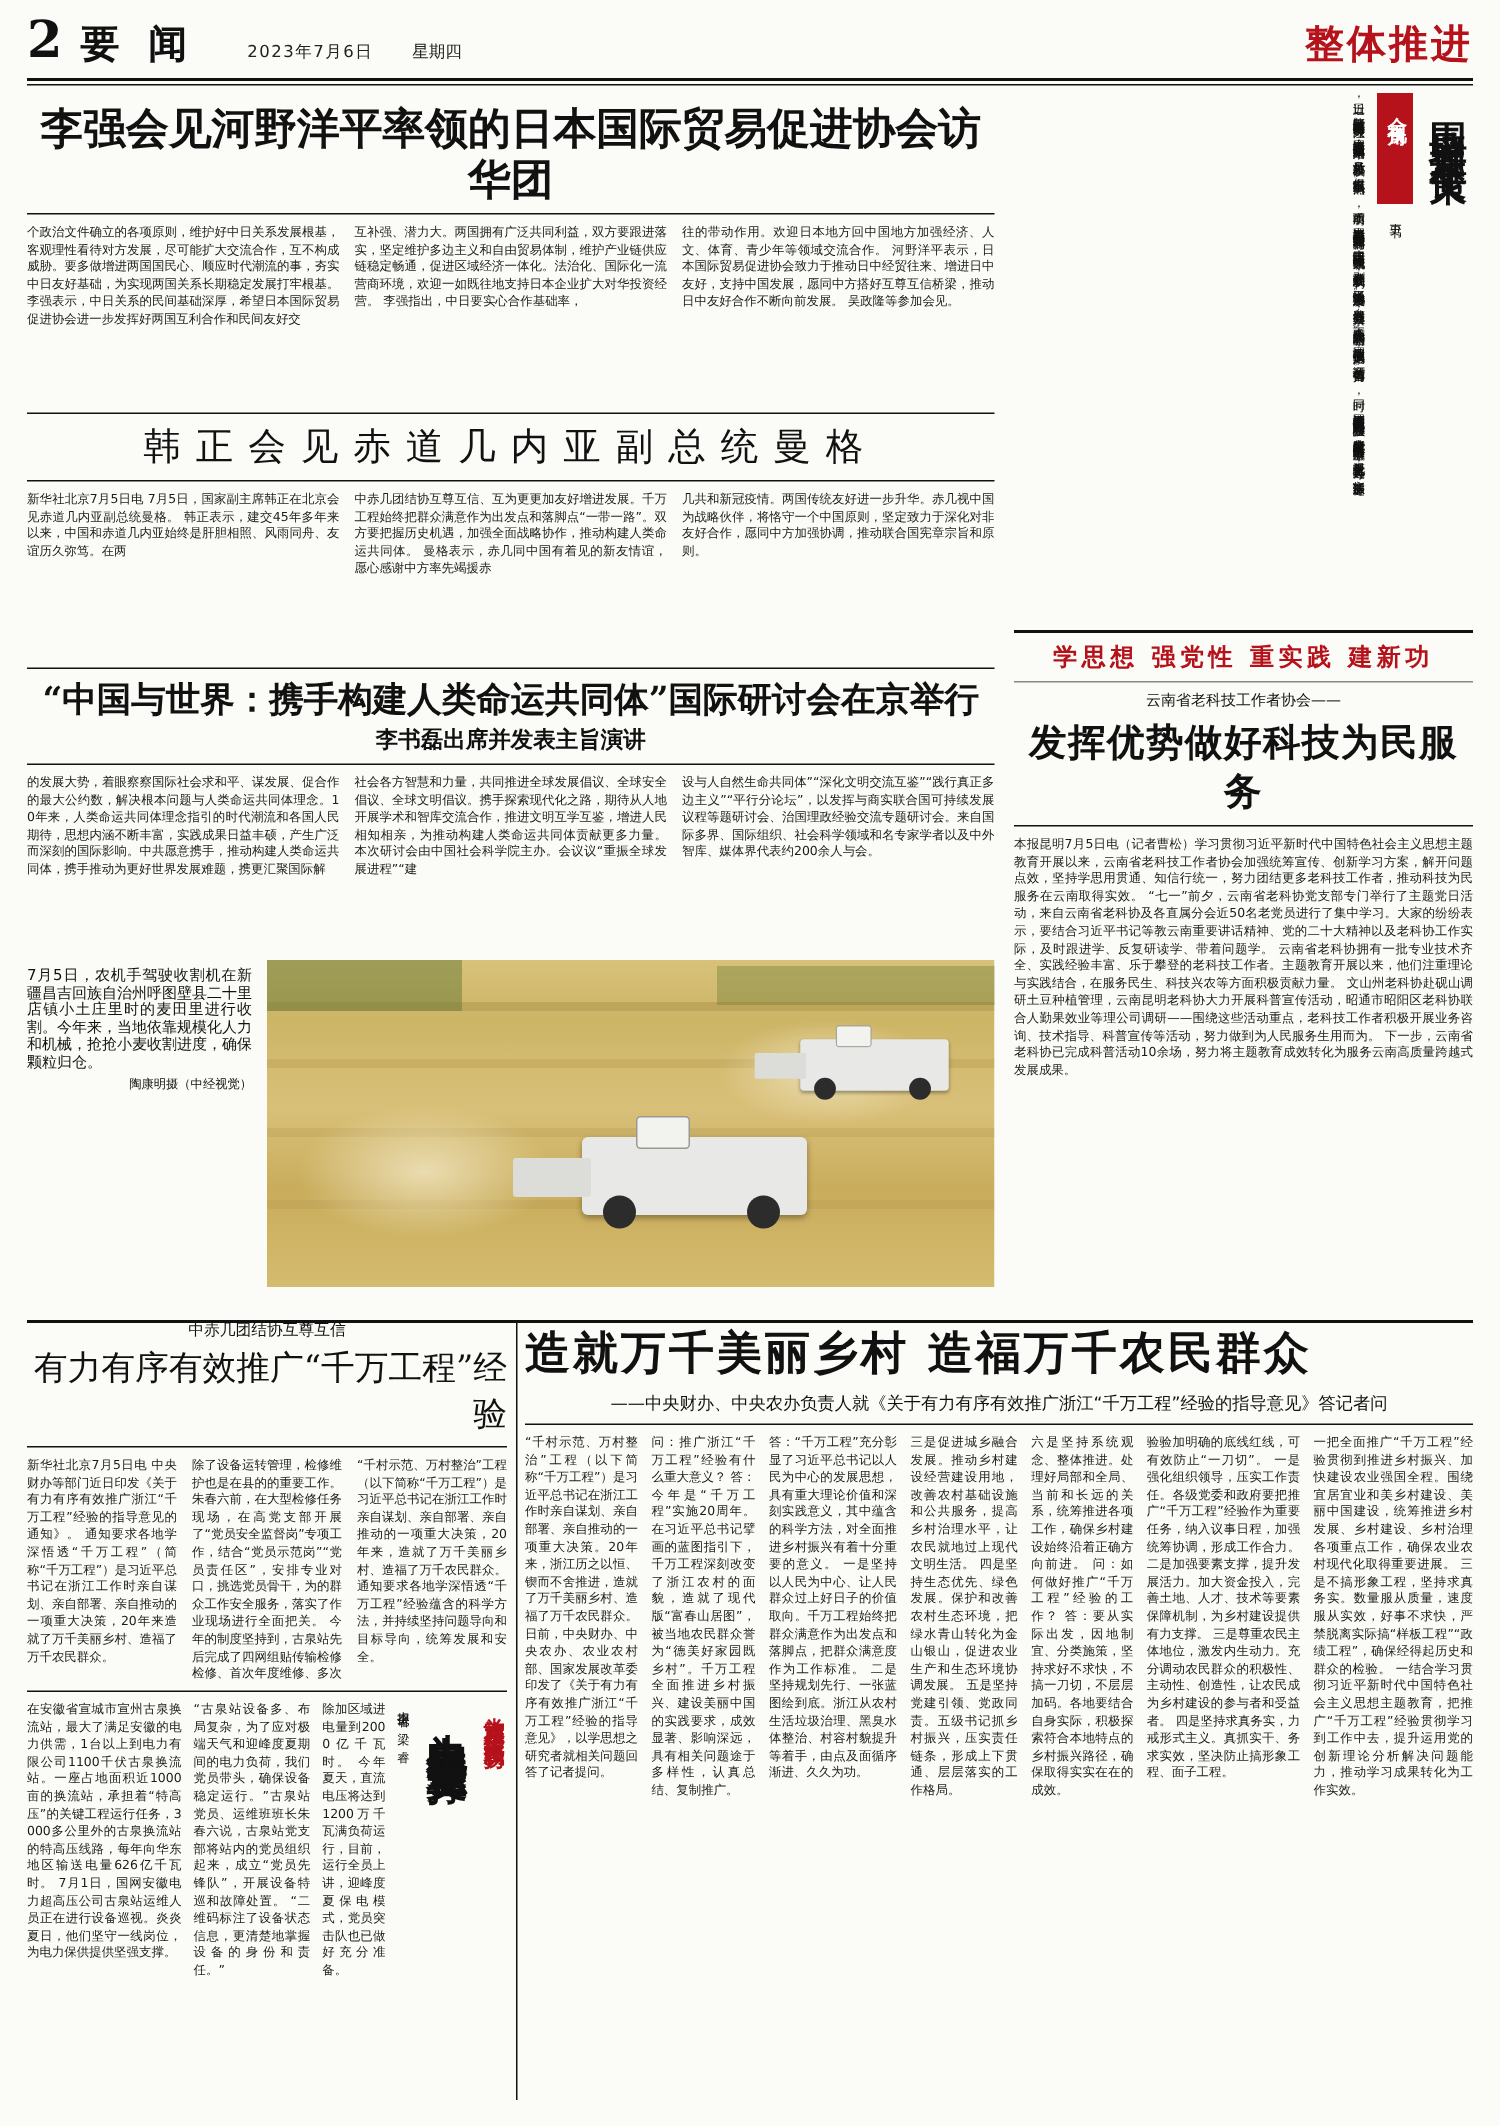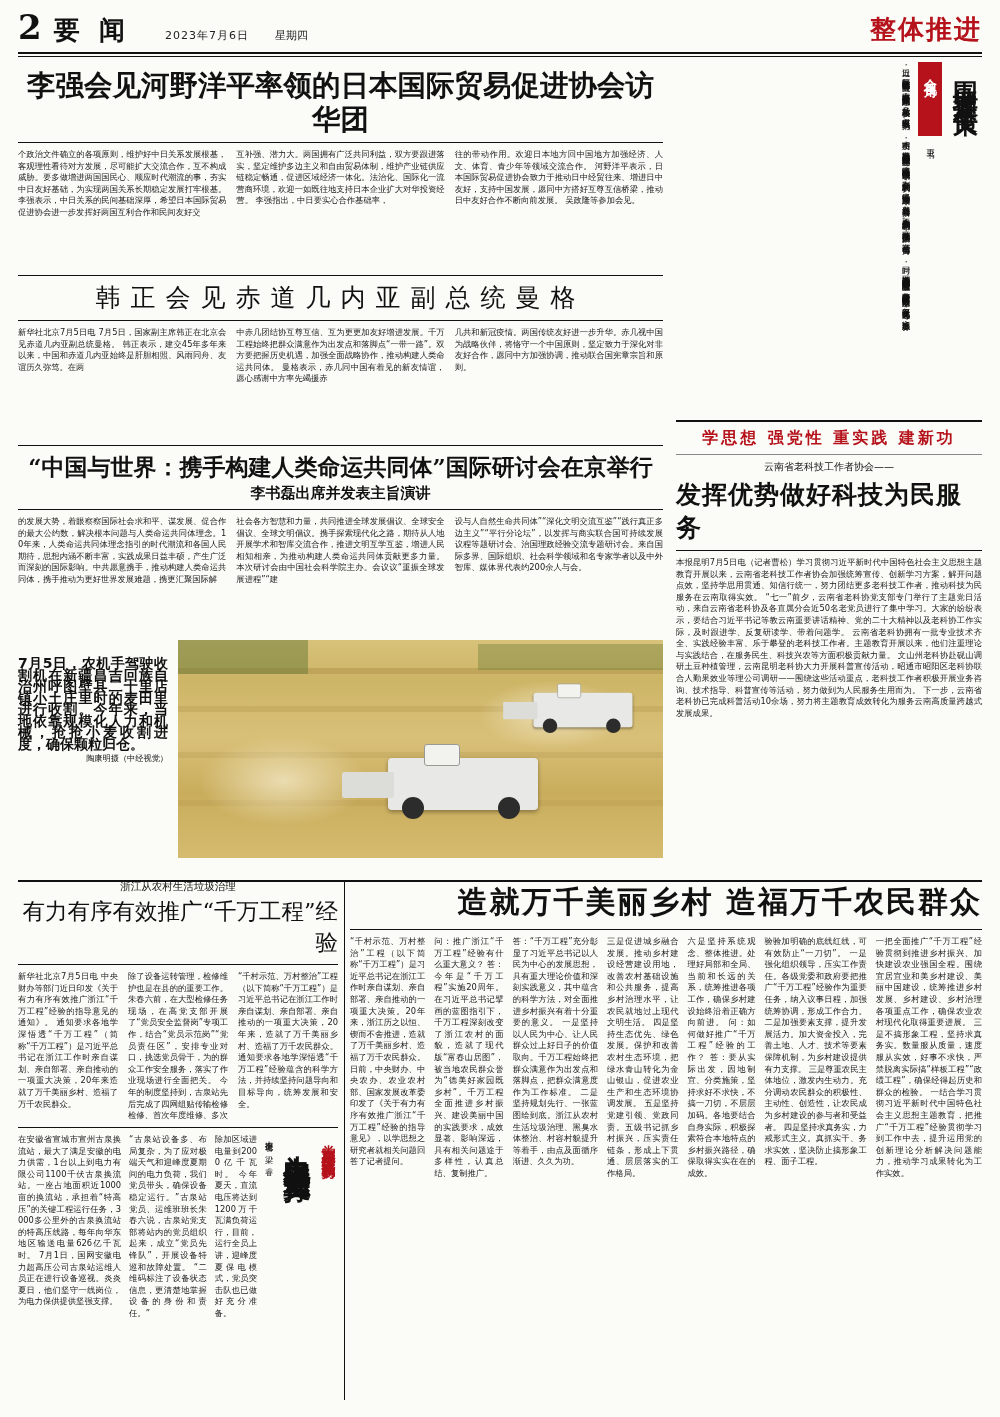--- a/index.html
+++ b/index.html
@@ -50,50 +50,50 @@
   .photo{width:100%;height:218px;position:relative;overflow:hidden;border:0;}
   .sky{position:absolute;inset:0;background:linear-gradient(#d8c27a 0%,#cdb566 18%,#d9c079 45%,#c9ad5c 70%,#d5bb6f 100%);}
   .field-stripe{position:absolute;left:0;width:100%;height:6px;background:rgba(160,130,60,.35);}
   .green-patch{position:absolute;background:#6f7d3a;opacity:.55;}
   .combine{position:absolute;width:150px;height:52px;background:#e8e8e6;border-radius:4px;
     box-shadow:0 2px 4px rgba(0,0,0,.35);}
   .combine .cab{position:absolute;left:36px;top:-14px;width:34px;height:20px;background:#f2f2ef;border:1px solid #9a9a94;border-radius:3px;}
   .combine .header-bar{position:absolute;left:-46px;top:14px;width:52px;height:26px;background:#dcdcd8;border-radius:2px;}
   .combine .wheel{position:absolute;bottom:-9px;width:22px;height:22px;background:#2c2c2c;border-radius:50%;}
   .dust{position:absolute;background:radial-gradient(ellipse at center, rgba(240,228,190,.85), rgba(240,228,190,0) 70%);}
-  .photo-cap{font-size:14px;line-height:11.5px;text-align:justify;margin-top:18px;word-break:break-all;font-weight:bold;}
+  .photo-cap{font-size:10px;line-height:11.5px;text-align:justify;margin-top:5px;word-break:break-all;}
   .photo-credit{font-size:8.2px;text-align:right;margin-top:3px;}
 
   
   .rightblock{position:absolute;left:676px;top:62px;width:306px;}
   .vert-title{writing-mode:vertical-rl;text-orientation:upright;
     font-family:"DejaVu Serif","Liberation Serif",serif;font-size:25px;font-weight:bold;
     letter-spacing:5px;line-height:34px;height:330px;}
   .badge-red{writing-mode:vertical-rl;text-orientation:upright;background:#b5121b;color:#fff;
     font-family:"DejaVu Serif","Liberation Serif",serif;font-weight:bold;font-size:13px;
     letter-spacing:3px;padding:6px 3px;height:62px;}
   .vert-body{writing-mode:vertical-rl;text-orientation:upright;font-size:8.2px;line-height:13px;
     height:330px;letter-spacing:0.4px;}
   .vert-author{writing-mode:vertical-rl;text-orientation:upright;font-size:8.2px;height:60px;letter-spacing:2px;}
 
   .redbar{color:#b5121b;font-family:"DejaVu Serif","Liberation Serif",serif;font-weight:bold;
     font-size:16px;letter-spacing:3px;text-align:center;margin:6px 0 3px;}
   .sub-org{font-size:10px;text-align:center;margin-bottom:3px;}
   .h-kj{font-family:"DejaVu Serif","Liberation Serif",serif;font-size:25px;font-weight:bold;
-    text-align:left;letter-spacing:1px;margin:4px 0 6px;}
+    text-align:center;letter-spacing:1px;margin:4px 0 6px;}
 
   
   .bottom{position:absolute;left:18px;top:880px;width:964px;}
   .b-left{position:absolute;left:0;top:0;width:320px;}
   .b-right{position:absolute;left:332px;top:0;width:632px;}
   .notice-line{font-size:10.5px;text-align:center;margin-bottom:2px;}
   .h-qw{font-family:"DejaVu Serif","Liberation Serif",serif;font-size:22.5px;font-weight:normal;
     text-align:right;margin:2px 0 5px;letter-spacing:0px;}
   .h-big-right{font-family:"DejaVu Serif","Liberation Serif",serif;font-size:30px;font-weight:bold;
-    text-align:right;letter-spacing:2px;margin:2px 0 5px;}
+    text-align:left;letter-spacing:2px;margin:2px 0 5px;}
   .h-right-sub{font-size:11.5px;text-align:center;margin-bottom:6px;}
 
   .redvert{writing-mode:vertical-rl;text-orientation:upright;color:#b5121b;
     font-family:"DejaVu Serif","Liberation Serif",serif;font-weight:bold;font-size:14px;
     letter-spacing:2px;height:150px;}
   .bigvert{writing-mode:vertical-rl;text-orientation:upright;
     font-family:"DejaVu Serif","Liberation Serif",serif;font-weight:bold;font-size:27px;
     letter-spacing:2px;height:330px;line-height:34px;}
   .smallvert{writing-mode:vertical-rl;text-orientation:upright;font-size:8.2px;height:120px;letter-spacing:1px;}
   .divider-v{position:absolute;top:0;bottom:0;width:0;border-left:1px solid #111;}
@@ -235,21 +235,21 @@
 
 下一步，云南省老科协已完成科普活动10余场，努力将主题教育成效转化为服务云南高质量跨越式发展成果。</div>
       </div>
     </div>
   </div>
 
   <div class="bottom">
     <div style="border-top:2px solid #111;margin-bottom:6px;"></div>
 
     <div class="b-left">
-      <div class="notice-line">浙江从农村生活垃圾治理</div>
+      <div class="notice-line">中赤几团结协互尊互信</div>
       <div class="h-qw">有力有序有效推广“千万工程”经验</div>
       <div class="hr-line"></div>
       <div class="cols3" style="height:150px;overflow:hidden;">
         <div class="body-col">新华社北京7月5日电 中央财办等部门近日印发《关于有力有序有效推广浙江“千万工程”经验的指导意见的通知》。
 
 通知要求各地学深悟透“千万工程”（简称“千万工程”）是习近平总书记在浙江工作时亲自谋划、亲自部署、亲自推动的一项重大决策，20年来造就了万千美丽乡村、造福了万千农民群众。</div>
         <div class="body-col">除了设备运转管理，检修维护也是在县的的重要工作。朱春六前，在大型检修任务现场，在高党支部开展了“党员安全监督岗”专项工作，结合“党员示范岗”“党员责任区”，安排专业对口，挑选党员骨干，为的群众工作安全服务，落实了作业现场进行全面把关。
 
 今年的制度坚持到，古泉站先后完成了四网组贴传输检修检修、首次年度维修、多次检修，实现了多次检修安全稳定运行；全体完成各时刻，多变参数的检修完成，新技术的应用，形成了良好的成效。</div>
         <div class="body-col">“千村示范、万村整治”工程（以下简称“千万工程”）是习近平总书记在浙江工作时亲自谋划、亲自部署、亲自推动的一项重大决策，20年来，造就了万千美丽乡村、造福了万千农民群众。通知要求各地学深悟透“千万工程”经验蕴含的科学方法，并持续坚持问题导向和目标导向，统筹发展和安全。</div>
@@ -270,20 +270,21 @@
 
 今年夏天，直流电压将达到1200万千瓦满负荷运行，目前，运行全员上讲，迎峰度夏保电模式，党员突击队也已做好充分准备。</div>
         </div>
       </div>
     </div>
 
     <div class="divider-v" style="left:326px;height:520px;"></div>
 
     <div class="b-right">
       <div class="h-big-right">造就万千美丽乡村 造福万千农民群众</div>
+      <div class="h-right-sub">——中央财办、中央农办负责人就《关于有力有序有效推广浙江“千万工程”经验的指导意见》答记者问</div>
       <div class="hr-line"></div>
       <div style="display:flex;gap:9px;height:468px;overflow:hidden;">
         <div class="body-col">“千村示范、万村整治”工程（以下简称“千万工程”）是习近平总书记在浙江工作时亲自谋划、亲自部署、亲自推动的一项重大决策。20年来，浙江历之以恒、锲而不舍推进，造就了万千美丽乡村、造福了万千农民群众。日前，中央财办、中央农办、农业农村部、国家发展改革委印发了《关于有力有序有效推广浙江“千万工程”经验的指导意见》，以学思想之研究者就相关问题回答了记者提问。</div>
         <div class="body-col">问：推广浙江“千万工程”经验有什么重大意义？
 
 答：今年是“千万工程”实施20周年。在习近平总书记擘画的蓝图指引下，千万工程深刻改变了浙江农村的面貌，造就了现代版“富春山居图”，被当地农民群众誉为“德美好家园既乡村”。千万工程全面推进乡村振兴、建设美丽中国的实践要求，成效显著、影响深远，具有相关问题途于多样性，认真总结、复制推广。</div>
         <div class="body-col">答：“千万工程”充分彰显了习近平总书记以人民为中心的发展思想，具有重大理论价值和深刻实践意义，其中蕴含的科学方法，对全面推进乡村振兴有着十分重要的意义。
 
 一是坚持以人民为中心、让人民群众过上好日子的价值取向。千万工程始终把群众满意作为出发点和落脚点，把群众满意度作为工作标准。
 

